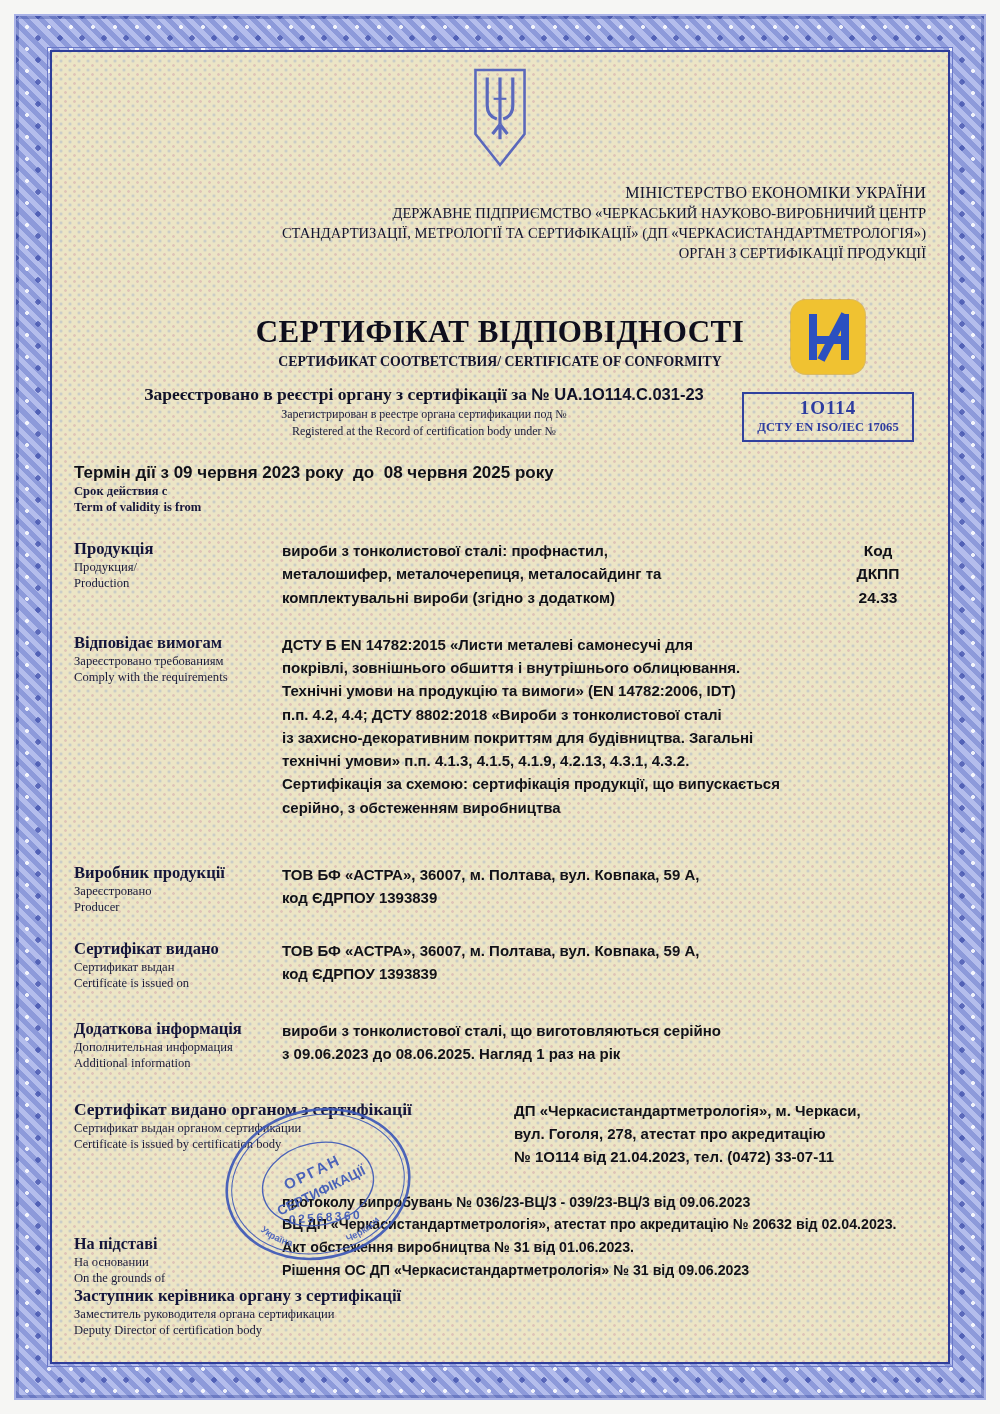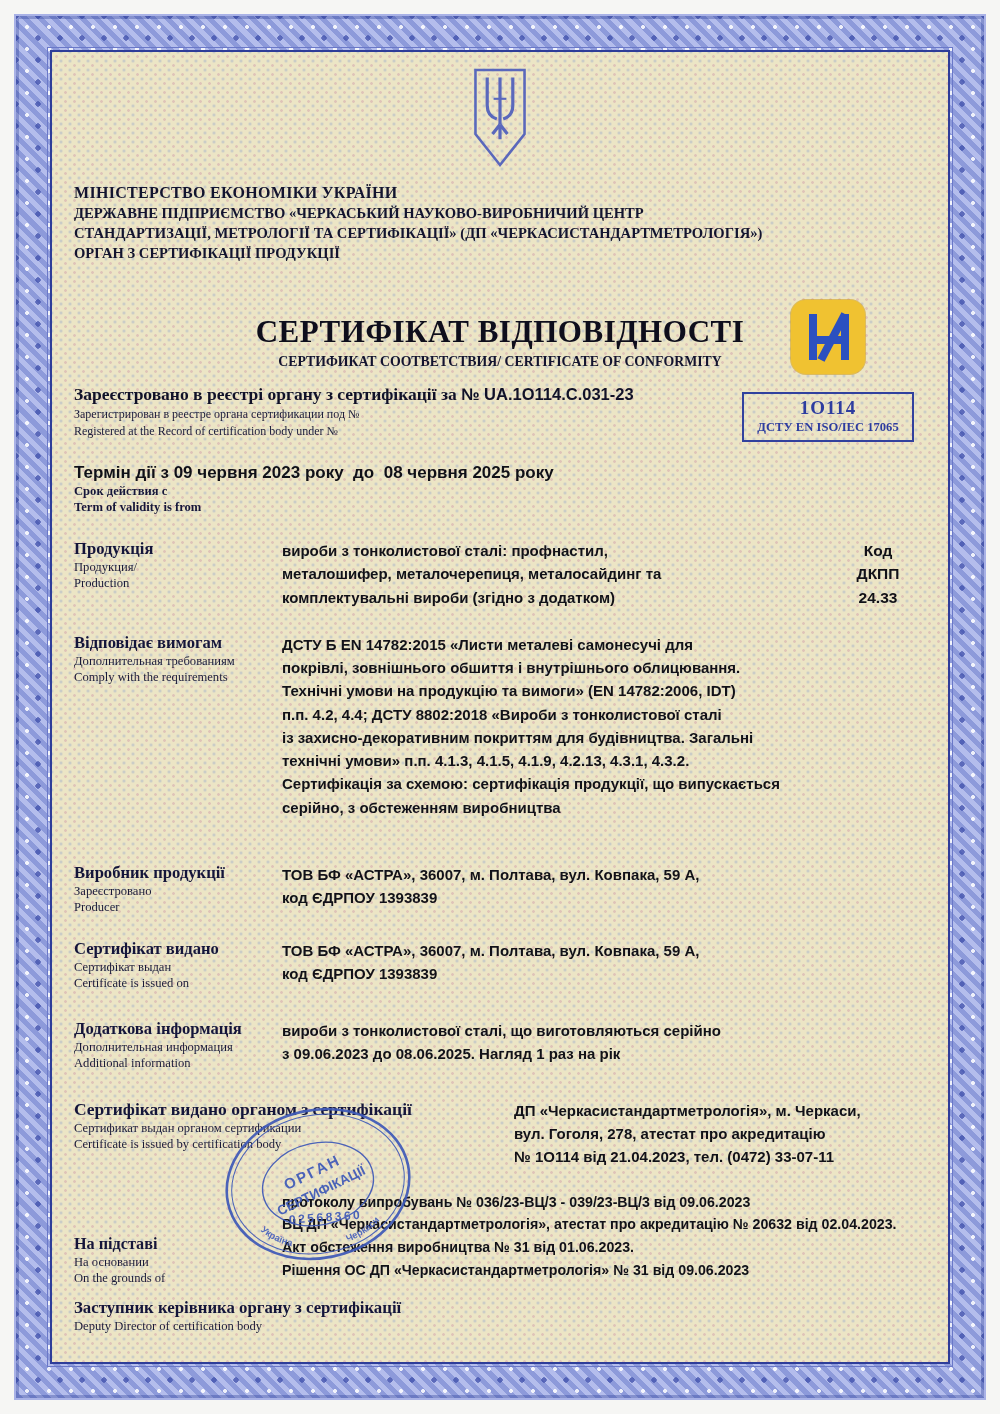--- a/index.html
+++ b/index.html
@@ -33,36 +33,36 @@
     background-position:0 0,4.5px 4.5px;
     border:2px solid #2e3d99;
     outline:1px solid #6a78c8;
     outline-offset:2px;
     overflow:hidden;
   }
   .inner{position:relative;height:100%;padding:6px 22px;box-sizing:border-box;}
 
   
   .emblem-wrap{text-align:center;margin-top:8px;}
-  .hdr{ text-align:left; font-weight:bold; color:#13142f;}
+  .hdr{ text-align:right; font-weight:normal; color:#13142f;}
   .hdr-ministry{font-size:16px;margin-top:10px;letter-spacing:.3px;}
   .hdr-line{font-size:14.6px;margin-top:3px;}
   
   .title-block{text-align:center;margin-top:52px;}
   .cert-title{font-size:31px;font-weight:bold;color:#0e0e1c;letter-spacing:.5px;}
   .cert-subtitle{font-size:13.8px;font-weight:bold;margin-top:4px;color:#13142f;}
   
   .acc-stack{position:absolute;top:248px;right:34px;width:172px;text-align:center;}
   .naau-box{display:inline-block;width:74px;height:74px;background:#f0c231;border-radius:15px;
     box-shadow:0 0 0 1px rgba(210,160,30,.6);}
   .acc-frame{margin-top:14px;border:2px solid #31419e;padding:3px 4px 5px;color:#2d3da0;}
   .acc-number{font-size:19px;font-weight:bold;letter-spacing:1px;}
   .acc-standard{font-size:12.6px;font-weight:bold;margin-top:1px;}
   
-  .reg-block{margin-top:14px;max-width:700px;}
+  .reg-block{margin-top:14px;max-width:700px;text-align:center;}
   .reg-uk{font-size:17.5px;font-weight:bold;color:#101128;}
   .reg-uk .num{font-family:"Liberation Sans",sans-serif;font-size:16.5px;}
   .reg-sub{font-size:12px;margin-top:2px;color:#1a1b3a;}
   
   .validity{margin-top:24px;}
   .validity-uk{font-family:"Liberation Sans",sans-serif;font-weight:bold;font-size:17px;color:#101018;white-space:pre-wrap;}
   .validity-sub{font-size:12.6px;margin-top:1px;font-weight:bold;}
   
   .field-row{display:flex;margin-top:24px;}
   .fl{width:208px;flex:none;}
@@ -74,21 +74,21 @@
       font-weight:bold;font-size:15.5px;line-height:1.5;white-space:pre-line;color:#111118;}
   
   .issuedby-row{display:flex;margin-top:28px;}
   .issuedby-row .fl{width:440px;}
   .issuedby-row .fl-uk{font-size:17.5px;}
   
   .grounds-row{display:flex;margin-top:22px;}
   .grounds-row .fv{font-size:14.2px;line-height:1.6;margin-right:-14px;}
   .grounds-row .fl-uk{font-size:16.2px;margin-top:44px;}
   
-  .sig-row{display:flex;margin-top:12px;position:relative;}
+  .sig-row{display:flex;position:relative;}
   .sig-left{width:408px;flex:none;}
   .sig-right{flex:1;position:relative;}
   .sig-line-wrap{display:flex;align-items:flex-end;}
   .sig-draw{flex:1;border-bottom:1.5px solid #7a3a58;height:44px;position:relative;margin-right:26px;}
   .sig-draw svg{position:absolute;left:8px;bottom:-12px;}
   .sig-name{flex:none;font-family:"Liberation Sans",sans-serif;font-weight:bold;font-size:16.5px;
       color:#101018;padding-right:54px;padding-bottom:8px;}
   .sig-captions{text-align:center;font-size:12.6px;color:#1a1b3a;margin-top:2px;padding-right:10px;}
   
   .stamp{position:absolute;left:168px;top:1052px;width:196px;height:160px;
@@ -163,21 +163,21 @@
 металошифер, металочерепиця, металосайдинг та
 комплектувальні вироби (згідно з додатком)</div>
       <div class="fcode">Код
 ДКПП
 24.33</div>
     </div>
 
     <div class="field-row">
       <div class="fl">
         <div class="fl-uk">Відповідає вимогам</div>
-        <div class="fl-sub">Дополнительная требованиям</div>
+        <div class="fl-sub">Зареєстровано требованиям</div>
         <div class="fl-sub">Comply with the requirements</div>
       </div>
       <div class="fv">ДСТУ Б EN 14782:2015 «Листи металеві самонесучі для
 покрівлі, зовнішнього обшиття і внутрішнього облицювання.
 Технічні умови на продукцію та вимоги» (EN 14782:2006, IDT)
 п.п. 4.2, 4.4; ДСТУ 8802:2018 «Вироби з тонколистової сталі
 із захисно-декоративним покриттям для будівництва. Загальні
 технічні умови» п.п. 4.1.3, 4.1.5, 4.1.9, 4.2.13, 4.3.1, 4.3.2.
 Сертифікація за схемою: сертифікація продукції, що випускається
 серійно, з обстеженням виробництва</div>
@@ -189,21 +189,21 @@
         <div class="fl-sub">Зареєстровано</div>
         <div class="fl-sub">Producer</div>
       </div>
       <div class="fv">ТОВ БФ «АСТРА», 36007, м. Полтава, вул. Ковпака, 59 А,
 код ЄДРПОУ 1393839</div>
     </div>
 
     <div class="field-row" style="">
       <div class="fl">
         <div class="fl-uk">Сертифікат видано</div>
-        <div class="fl-sub">Сертифікат выдан</div>
+        <div class="fl-sub">Сертификат выдан</div>
         <div class="fl-sub">Certificate is issued on</div>
       </div>
       <div class="fv">ТОВ БФ «АСТРА», 36007, м. Полтава, вул. Ковпака, 59 А,
 код ЄДРПОУ 1393839</div>
     </div>
 
     <div class="field-row" style="margin-top:28px;">
       <div class="fl">
         <div class="fl-uk">Додаткова інформація</div>
         <div class="fl-sub">Дополнительная информация</div>
@@ -232,20 +232,21 @@
       </div>
       <div class="fv">протоколу випробувань № 036/23-ВЦ/3 - 039/23-ВЦ/3 від 09.06.2023
 ВЦ ДП «Черкасистандартметрологія», атестат про акредитацію № 20632 від 02.04.2023.
 Акт обстеження виробництва № 31 від 01.06.2023.
 Рішення ОС ДП «Черкасистандартметрологія» № 31 від 09.06.2023</div>
     </div>
 
     <div class="sig-row">
       <div class="sig-left">
         <div class="fl-uk" style="font-size:16.8px;">Заступник керівника органу з сертифікації</div>
+        <div class="fl-sub">Заместитель руководителя органа сертификации</div>
         <div class="fl-sub">Deputy Director of certification body</div>
 
       </div>
     </div>
 
     <div class="stamp">
       <svg width="196" height="160" viewBox="0 0 196 160">
         <defs>
           <path id="lowArc" d="M 22 92 A 78 62 0 0 0 176 92"></path>
         </defs>

